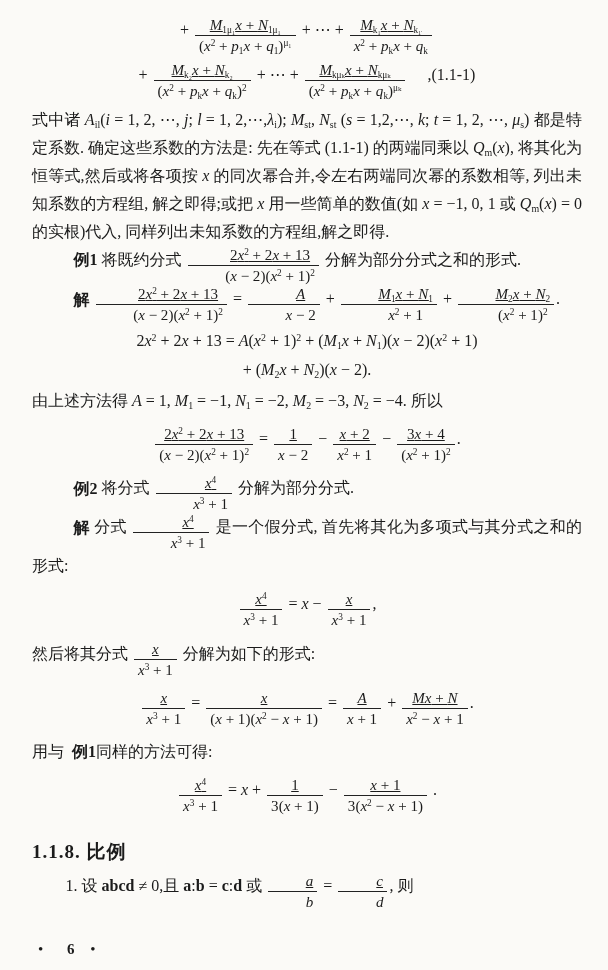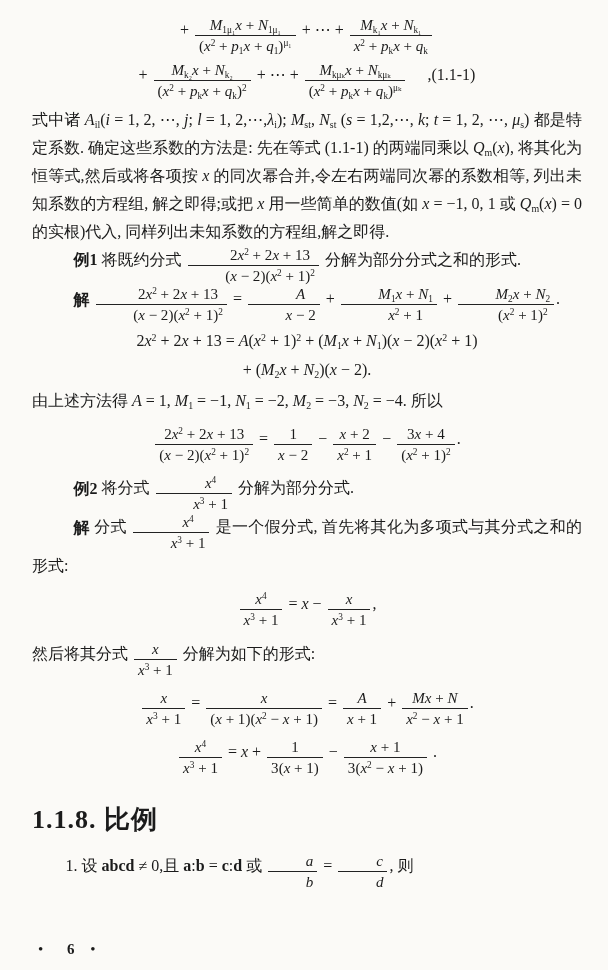--- a/index.html
+++ b/index.html
@@ -8,33 +8,33 @@
     background:#fbfaf7;color:#1b1b1b;
     font-family:"Liberation Serif","DejaVu Serif",serif;
     font-size:16px;line-height:1.75;
     padding:10px 26px 0 32px;
     position:relative;
   }
   .para{text-align:justify;margin:0;}
   .ind{text-indent:2.1em;}
   .disp{text-align:center;margin:6px 0;line-height:1.4;}
   .disp.tall{margin:10px 0;}
-  .head{font-size:26px;font-weight:700;margin:20px 0 10px 0;letter-spacing:1px;}
+  .head{font-size:19px;font-weight:700;margin:20px 0 4px 0;letter-spacing:1px;}
   .pagenum{position:absolute;left:38px;bottom:8px;font-size:15px;letter-spacing:6px;}
   .i{font-style:italic;}
   .bd{font-weight:700;margin-left:8px;}
   .bi{font-weight:700;}
   sup,sub{font-size:0.62em;line-height:0;}
   sup{vertical-align:0.55em;}
   sub{vertical-align:-0.3em;}
   .frac{
     display:inline-block;vertical-align:-1.05em;text-align:center;
     line-height:1.2;font-size:0.94em;margin:0 2px;
   }
-  .frac .fn{display:block;padding:0 4px 1px 4px;}
+  .frac .fn{display:block;padding:0 4px 1px 4px;text-decoration:underline;}
   .frac .fd{display:block;border-top:1.4px solid #222;padding:1px 4px 0 4px;}
   .eqtag{margin-left:20px;}
 </style>
 </head>
 <body>
 
 <div id="page">
   <div id="content">
       <div class="disp">+ <span class="frac"><span class="fn"><span class="i">M</span><sub>1μ₁</sub><span class="i">x</span> + <span class="i">N</span><sub>1μ₁</sub></span><span class="fd">(<span class="i">x</span><sup>2</sup> + <span class="i">p</span><sub>1</sub><span class="i">x</span> + <span class="i">q</span><sub>1</sub>)<sup>μ₁</sup></span></span> + ⋯ + <span class="frac"><span class="fn"><span class="i">M</span><sub>k₁</sub><span class="i">x</span> + <span class="i">N</span><sub>k₁</sub></span><span class="fd"><span class="i">x</span><sup>2</sup> + <span class="i">p</span><sub>k</sub><span class="i">x</span> + <span class="i">q</span><sub>k</sub></span></span></div>
       <div class="disp">+ <span class="frac"><span class="fn"><span class="i">M</span><sub>k₂</sub><span class="i">x</span> + <span class="i">N</span><sub>k₂</sub></span><span class="fd">(<span class="i">x</span><sup>2</sup> + <span class="i">p</span><sub>k</sub><span class="i">x</span> + <span class="i">q</span><sub>k</sub>)<sup>2</sup></span></span> + ⋯ + <span class="frac"><span class="fn"><span class="i">M</span><sub>kμₖ</sub><span class="i">x</span> + <span class="i">N</span><sub>kμₖ</sub></span><span class="fd">(<span class="i">x</span><sup>2</sup> + <span class="i">p</span><sub>k</sub><span class="i">x</span> + <span class="i">q</span><sub>k</sub>)<sup>μₖ</sup></span></span><span class="eqtag">,(1.1-1)</span></div>
@@ -43,18 +43,19 @@
       <div class="para ind"><span class="bd">解</span>  <span class="frac"><span class="fn">2<span class="i">x</span><sup>2</sup> + 2<span class="i">x</span> + 13</span><span class="fd">(<span class="i">x</span> − 2)(<span class="i">x</span><sup>2</sup> + 1)<sup>2</sup></span></span> = <span class="frac"><span class="fn"><span class="i">A</span></span><span class="fd"><span class="i">x</span> − 2</span></span> + <span class="frac"><span class="fn"><span class="i">M</span><sub>1</sub><span class="i">x</span> + <span class="i">N</span><sub>1</sub></span><span class="fd"><span class="i">x</span><sup>2</sup> + 1</span></span> + <span class="frac"><span class="fn"><span class="i">M</span><sub>2</sub><span class="i">x</span> + <span class="i">N</span><sub>2</sub></span><span class="fd">(<span class="i">x</span><sup>2</sup> + 1)<sup>2</sup></span></span>.</div>
       <div class="disp">2<span class="i">x</span><sup>2</sup> + 2<span class="i">x</span> + 13 = <span class="i">A</span>(<span class="i">x</span><sup>2</sup> + 1)<sup>2</sup> + (<span class="i">M</span><sub>1</sub><span class="i">x</span> + <span class="i">N</span><sub>1</sub>)(<span class="i">x</span> − 2)(<span class="i">x</span><sup>2</sup> + 1)</div>
       <div class="disp">+ (<span class="i">M</span><sub>2</sub><span class="i">x</span> + <span class="i">N</span><sub>2</sub>)(<span class="i">x</span> − 2).</div>
       <div class="para">由上述方法得 <span class="i">A</span> = 1, <span class="i">M</span><sub>1</sub> = −1, <span class="i">N</span><sub>1</sub> = −2, <span class="i">M</span><sub>2</sub> = −3, <span class="i">N</span><sub>2</sub> = −4. 所以</div>
       <div class="disp tall"><span class="frac"><span class="fn">2<span class="i">x</span><sup>2</sup> + 2<span class="i">x</span> + 13</span><span class="fd">(<span class="i">x</span> − 2)(<span class="i">x</span><sup>2</sup> + 1)<sup>2</sup></span></span> = <span class="frac"><span class="fn">1</span><span class="fd"><span class="i">x</span> − 2</span></span> − <span class="frac"><span class="fn"><span class="i">x</span> + 2</span><span class="fd"><span class="i">x</span><sup>2</sup> + 1</span></span> − <span class="frac"><span class="fn">3<span class="i">x</span> + 4</span><span class="fd">(<span class="i">x</span><sup>2</sup> + 1)<sup>2</sup></span></span>.</div>
       <div class="para ind"><span class="bd">例2</span>  将分式 <span class="frac"><span class="fn"><span class="i">x</span><sup>4</sup></span><span class="fd"><span class="i">x</span><sup>3</sup> + 1</span></span> 分解为部分分式.</div>
       <div class="para ind"><span class="bd">解</span>  分式 <span class="frac"><span class="fn"><span class="i">x</span><sup>4</sup></span><span class="fd"><span class="i">x</span><sup>3</sup> + 1</span></span> 是一个假分式, 首先将其化为多项式与其分式之和的形式:</div>
       <div class="disp tall"><span class="frac"><span class="fn"><span class="i">x</span><sup>4</sup></span><span class="fd"><span class="i">x</span><sup>3</sup> + 1</span></span> = <span class="i">x</span> − <span class="frac"><span class="fn"><span class="i">x</span></span><span class="fd"><span class="i">x</span><sup>3</sup> + 1</span></span>,</div>
       <div class="para">然后将其分式 <span class="frac"><span class="fn"><span class="i">x</span></span><span class="fd"><span class="i">x</span><sup>3</sup> + 1</span></span> 分解为如下的形式:</div>
       <div class="disp tall"><span class="frac"><span class="fn"><span class="i">x</span></span><span class="fd"><span class="i">x</span><sup>3</sup> + 1</span></span> = <span class="frac"><span class="fn"><span class="i">x</span></span><span class="fd">(<span class="i">x</span> + 1)(<span class="i">x</span><sup>2</sup> − <span class="i">x</span> + 1)</span></span> = <span class="frac"><span class="fn"><span class="i">A</span></span><span class="fd"><span class="i">x</span> + 1</span></span> + <span class="frac"><span class="fn"><span class="i">Mx</span> + <span class="i">N</span></span><span class="fd"><span class="i">x</span><sup>2</sup> − <span class="i">x</span> + 1</span></span>.</div>
+      <div class="para">用与<span class="bd">例1</span>同样的方法可得:</div>
       <div class="disp tall"><span class="frac"><span class="fn"><span class="i">x</span><sup>4</sup></span><span class="fd"><span class="i">x</span><sup>3</sup> + 1</span></span> = <span class="i">x</span> + <span class="frac"><span class="fn">1</span><span class="fd">3(<span class="i">x</span> + 1)</span></span> − <span class="frac"><span class="fn"><span class="i">x</span> + 1</span><span class="fd">3(<span class="i">x</span><sup>2</sup> − <span class="i">x</span> + 1)</span></span> .</div>
       <div class="head">1.1.8. 比例</div>
       <div class="para ind">1. 设 <span class="bi">abcd</span> ≠ 0,且 <span class="bi">a</span>:<span class="bi">b</span> = <span class="bi">c</span>:<span class="bi">d</span> 或 <span class="frac"><span class="fn"><span class="i">a</span></span><span class="fd"><span class="i">b</span></span></span> = <span class="frac"><span class="fn"><span class="i">c</span></span><span class="fd"><span class="i">d</span></span></span>, 则</div>
     </div>
   <div id="pagenum" class="pagenum">• <span class="bd">6</span> •</div>
 </div>
 
 </body></html>

